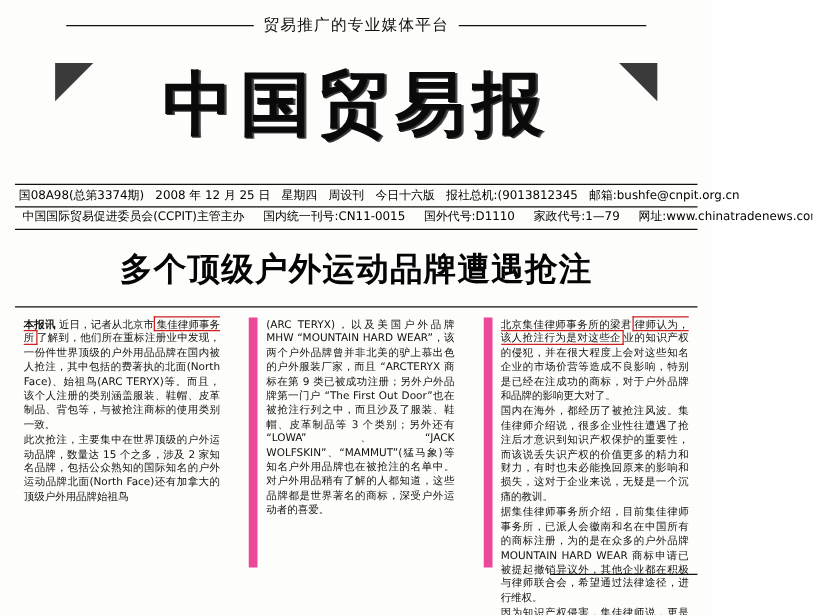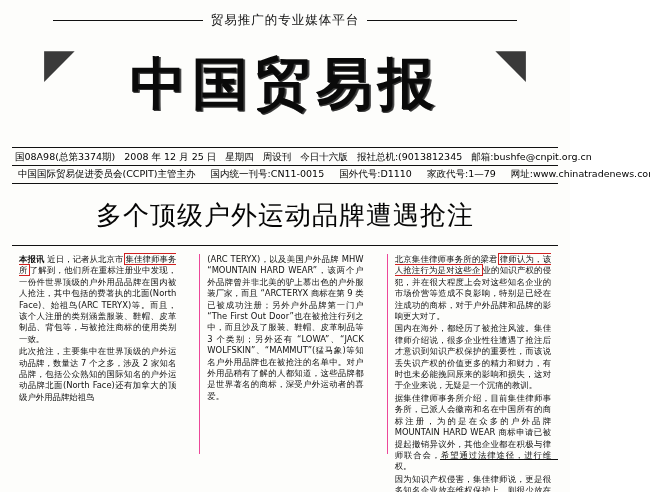--- a/index.html
+++ b/index.html
@@ -103,21 +103,21 @@
     text-align: center;
     white-space: nowrap;
   }
   .infobar2 .cell { display: inline-block; padding: 0 6px; }
 
   
   .headline {
     margin: 14px 0 12px 0;
     text-align: center;
     font-family: "DejaVu Sans", sans-serif;
-    font-weight: normal;
+    font-weight: bold;
     font-size: 26px;
     letter-spacing: 1px;
     color: #050505;
   }
   .rule-thin {
     margin: 0 12px 8px 12px;
     border-top: 1px solid #111;
   }
 
   
@@ -130,21 +130,21 @@
   .col {
     width: 33.33%;
     padding: 0 7px;
     box-sizing: border-box;
     font-size: 8.4px;
     line-height: 11.4px;
     text-align: justify;
     color: #111;
     position: relative;
   }
-  .col + .col { border-left: 1px solid #ec4899; }
+  .col + .col { border-left: 7px solid #ec4899; }
   .col p { margin: 0 0 1px 0; }
   .lead { font-weight: bold; }
   .boxed {
     border: 1.2px solid #d02020;
     padding: 0 1px;
     color: #111;
   }
   .sig {
     text-align: right;
     margin-top: 5px;
@@ -216,21 +216,21 @@
     <span class="cell">网址:www.chinatradenews.com.cn</span>
   </div>
 
   <div class="headline">多个顶级户外运动品牌遭遇抢注</div>
   <div class="rule-thin"></div>
 
   <div class="columns">
 
     <div class="col">
       <p><span class="lead">本报讯</span> 近日，记者从北京市<span class="boxed">集佳律师事务所</span>了解到，他们所在重标注册业中发现，一份件世界顶级的户外用品品牌在国内被人抢注，其中包括的费著执的北面(North Face)、始祖鸟(ARC TERYX)等。而且，该个人注册的类别涵盖服装、鞋帽、皮革制品、背包等，与被抢注商标的使用类别一致。</p>
-      <p>此次抢注，主要集中在世界顶级的户外运动品牌，数量达 7 个之多，涉及 2 家知名品牌，包括公众熟知的国际知名的户外运动品牌北面(North Face)还有加拿大的顶级户外用品牌始祖鸟</p>
+      <p>此次抢注，主要集中在世界顶级的户外运动品牌，数量达 15 个之多，涉及 2 家知名品牌，包括公众熟知的国际知名的户外运动品牌北面(North Face)还有加拿大的顶级户外用品牌始祖鸟</p>
     </div>
 
     <div class="col">
       <p>(ARC TERYX)，以及美国户外品牌 MHW “MOUNTAIN HARD WEAR”，该两个户外品牌曾并非北美的驴上慕出色的户外服装厂家，而且 “ARCTERYX 商标在第 9 类已被成功注册；另外户外品牌第一门户 “The First Out Door”也在被抢注行列之中，而且沙及了服装、鞋帽、皮革制品等 3 个类别；另外还有 “LOWA”、“JACK WOLFSKIN”、“MAMMUT”(猛马象)等知名户外用品牌也在被抢注的名单中。对户外用品稍有了解的人都知道，这些品牌都是世界著名的商标，深受户外运动者的喜爱。</p>
     </div>
 
     <div class="col">
       <p>北京集佳律师事务所的梁君<span class="boxed">律师认为，该人抢注行为是对这些企</span>业的知识产权的侵犯，并在很大程度上会对这些知名企业的市场价营等造成不良影响，特别是已经在注成功的商标，对于户外品牌和品牌的影响更大对了。</p>
       <p>国内在海外，都经历了被抢注风波。集佳律师介绍说，很多企业性往遭遇了抢注后才意识到知识产权保护的重要性，而该说丢失识产权的价值更多的精力和财力，有时也未必能挽回原来的影响和损失，这对于企业来说，无疑是一个沉痛的教训。</p>
       <p>据集佳律师事务所介绍，目前集佳律师事务所，已派人会徽南和名在中国所有的商标注册，为的是在众多的户外品牌 MOUNTAIN HARD WEAR 商标申请已被提起撤销异议外，其他企业都在积极与律师联合会，希望通过法律途径，进行维权。</p>

